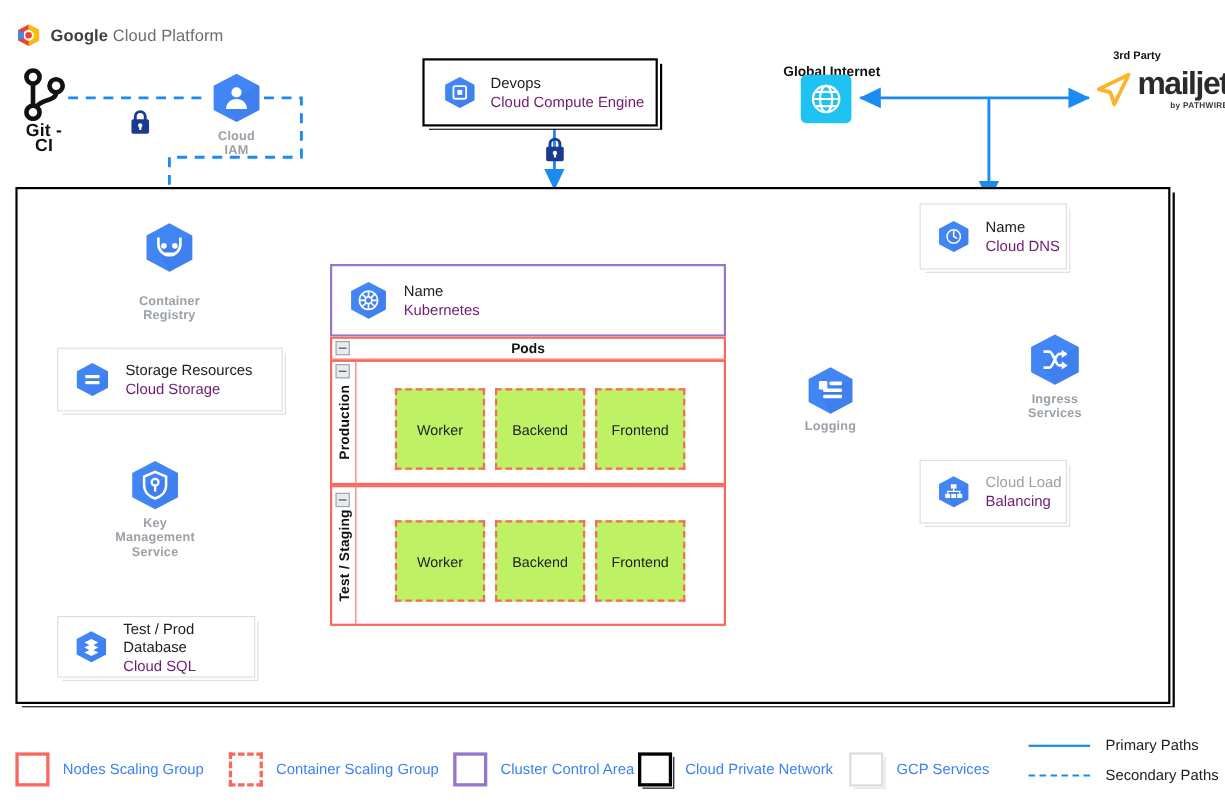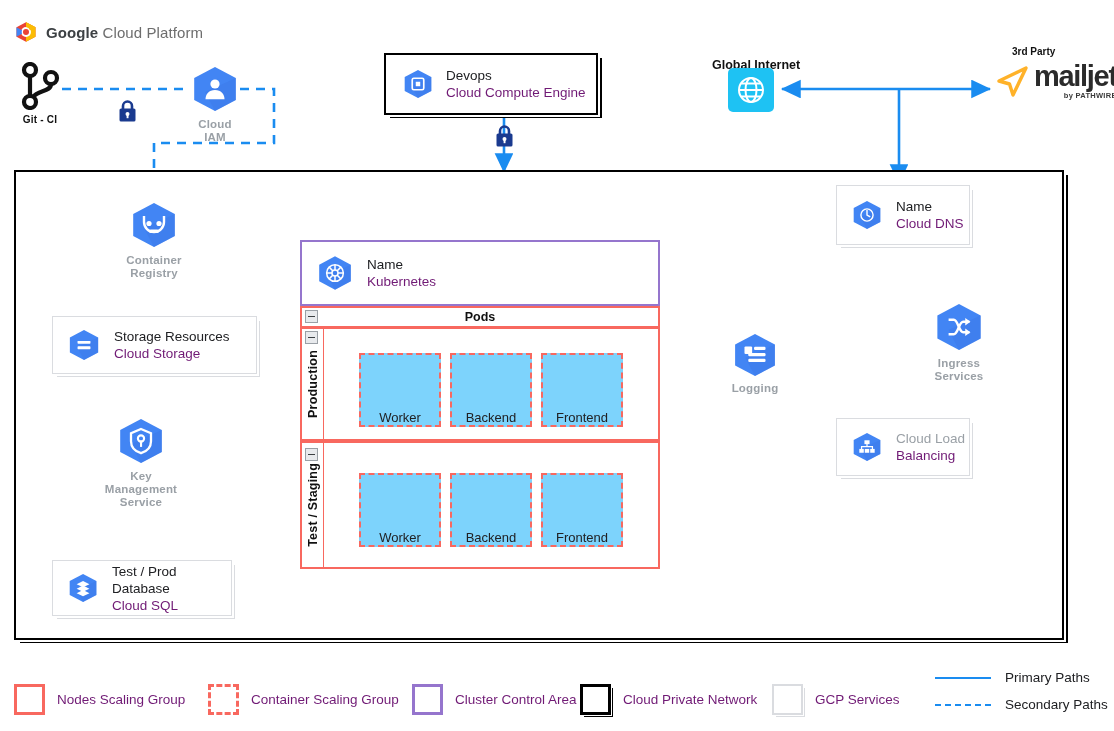--- a/index.html
+++ b/index.html
@@ -10,21 +10,21 @@
 
   
   #brand{left:14px;top:21px;display:flex;align-items:center;gap:8px;}
   #brand .txt{font-size:15px;color:#6d6d6d;letter-spacing:.1px;}
   #brand .txt b{color:#3c4043;font-weight:bold;}
 
   
   .hexwrap{position:absolute;display:flex;flex-direction:column;align-items:center;}
   .hexcap{margin-top:4px;font-size:11.5px;font-weight:bold;color:#9aa0a6;
           text-align:center;line-height:13px;letter-spacing:.2px;white-space:pre-line;}
-  .bold-cap{font-size:10px;font-weight:bold;color:#111;letter-spacing:.2px;}
+  .bold-cap{font-size:16px;font-weight:bold;color:#111;letter-spacing:.2px;}
 
   
   .gcpcard{position:absolute;background:#fff;border:1px solid #dadce0;
            box-shadow:3px 3px 0 -1px #fff, 4px 4px 0 -1px #dadce0;
            display:flex;align-items:center;padding-left:14px;gap:13px;box-sizing:border-box;}
   .cardtext{display:flex;flex-direction:column;line-height:17px;}
   .cardtext .t1{font-size:13.5px;color:#202124;}
   .cardtext .t2{font-size:13.5px;color:#701a75;}
   .cardtext .t1.muted{color:#9aa0a6;}
 
@@ -45,38 +45,38 @@
   .collapse i{display:block;width:7px;height:1.6px;background:#3c4043;}
 
   .envlane{position:absolute;border:2.5px solid #f8685f;background:#fff;box-sizing:border-box;}
   .envlabel{position:absolute;width:22px;display:flex;align-items:center;justify-content:center;
             border-right:1.5px solid #f8685f;box-sizing:border-box;}
   .envlabel span{writing-mode:vertical-rl;transform:rotate(180deg);
                  font-size:12.5px;font-weight:bold;color:#111;letter-spacing:.2px;white-space:nowrap;}
 
   
   .dashbox{position:absolute;width:82px;height:74px;border:2.5px dashed #f8685f;
-           background:#7dd3fc;box-sizing:border-box;display:flex;align-items:flex-end;justify-content:center;}
+           background:#bef264;box-sizing:border-box;display:flex;align-items:center;justify-content:center;}
   .dashbox span{font-size:13px;color:#202124;}
 
   
   #global-internet-icon{position:absolute;left:728px;top:68px;width:46px;height:44px;
                         background:#1ec2f3;border-radius:5px;display:flex;align-items:center;justify-content:center;}
 
   
   #mailjet{position:absolute;left:996px;top:62px;display:flex;align-items:center;gap:4px;}
   #mailjet .word{display:flex;flex-direction:column;align-items:flex-end;line-height:1;}
   #mailjet .word .m{font-size:29px;font-weight:bold;color:#2b2b2b;letter-spacing:-1.3px;}
   #mailjet .word .p{font-size:7.5px;font-weight:bold;color:#3a3a3a;letter-spacing:.3px;margin-top:1px;}
 
   
   #legend{position:absolute;left:0;top:660px;width:1114px;height:71px;}
   .lg{position:absolute;display:flex;align-items:center;gap:12px;}
   .lg .sw{width:31px;height:31px;background:#fff;box-sizing:border-box;}
-  .lg .lbl{font-size:13.5px;color:#701a75;white-space:nowrap;}
+  .lg .lbl{font-size:13.5px;color:#3b82f6;white-space:nowrap;}
   .sw.red{border:3px solid #f8685f;}
   .sw.reddash{border:3px dashed #f8685f;}
   .sw.purple{border:3px solid #9575cd;}
   .sw.black{border:3px solid #000;box-shadow:2px 2px 0 -1px #fff,3px 3px 0 -1px #000;}
   .sw.grey{border:2px solid #dadce0;box-shadow:2px 2px 0 -1px #fff,3px 3px 0 -1px #dadce0;}
   #legend-paths{position:absolute;left:935px;top:10px;display:flex;flex-direction:column;gap:12px;}
   #legend-paths .row{display:flex;align-items:center;gap:14px;}
   #legend-paths .line{width:56px;height:0;border-top:2.5px solid #1a8cf0;}
   #legend-paths .line.dash{border-top:2.5px dashed #1a8cf0;}
   #legend-paths .lbl{font-size:13.5px;color:#202124;white-space:nowrap;}
@@ -209,21 +209,21 @@
 
 <div class="hexwrap" style="left:129px;top:202px;width:50px;">
   <svg width="50" height="46" viewBox="0 0 50 46">
     <path d="M25 1 L45.8 12 L45.8 34 L25 45 L4.2 34 L4.2 12 Z" fill="#4285f4"></path>
     <path d="M45.8 12 L45.8 34 L25 45 L15 26 Z" fill="#3b78e7" opacity=".45"></path>
     <path d="M15 14 v6 a10 10 0 0 0 20 0 v-6" fill="none" stroke="#fff" stroke-width="2.4"></path>
     <circle cx="20" cy="21.5" r="2.6" fill="#fff"></circle>
     <circle cx="30" cy="21.5" r="2.6" fill="#fff"></circle>
     <rect x="20" y="27.5" width="10" height="3.4" rx="1.6" fill="#fff"></rect>
   </svg>
-  <div class="hexcap" style="margin-top:6px;">Container
+  <div class="hexcap" style="margin-top:20px;">Container
 Registry</div>
 </div>
 
 <div class="gcpcard" style="left:52px;top:316px;width:205px;height:58px;">
   <svg width="34" height="32" viewBox="0 0 50 46">
     <path d="M25 1 L45.8 12 L45.8 34 L25 45 L4.2 34 L4.2 12 Z" fill="#4285f4"></path>
     <path d="M45.8 12 L45.8 34 L25 45 L15 26 Z" fill="#3b78e7" opacity=".45"></path>
     <rect x="15.5" y="17" width="19" height="4.2" rx="1" fill="#fff"></rect>
     <rect x="15.5" y="25" width="19" height="4.2" rx="1" fill="#fff"></rect>
   </svg>

